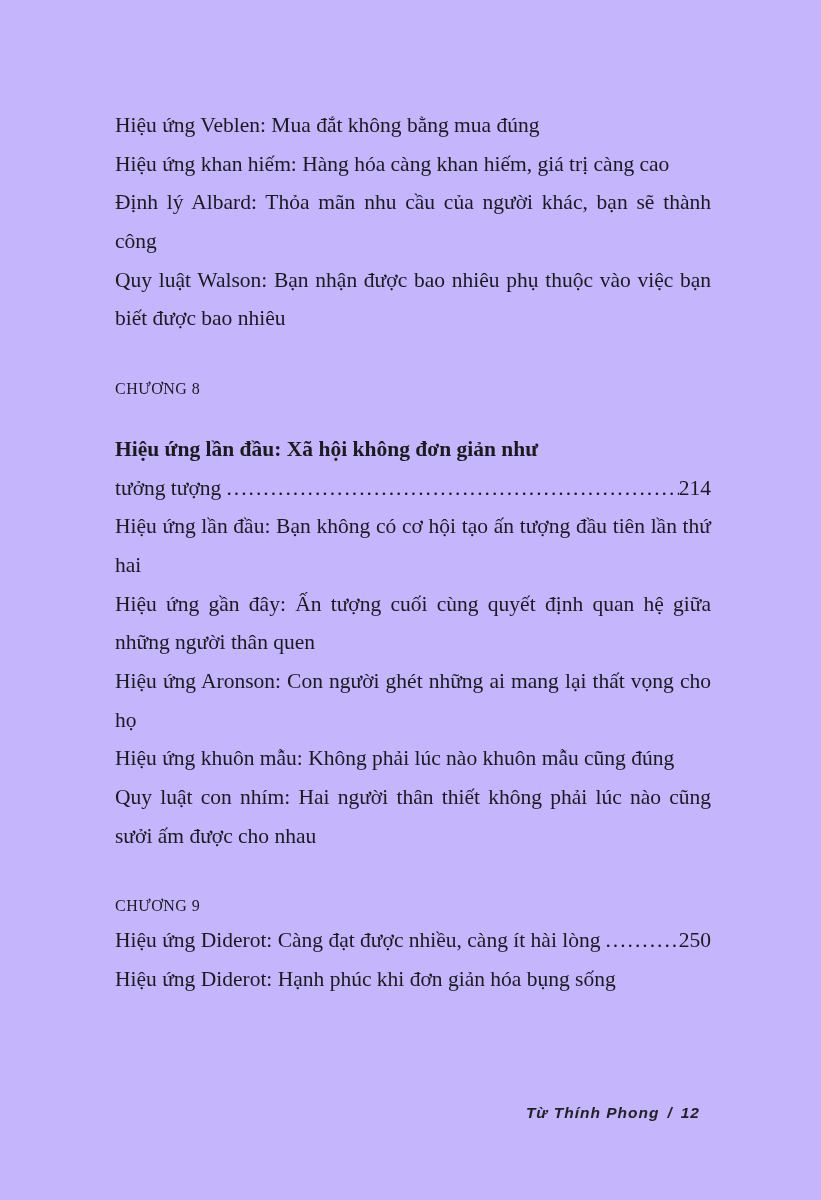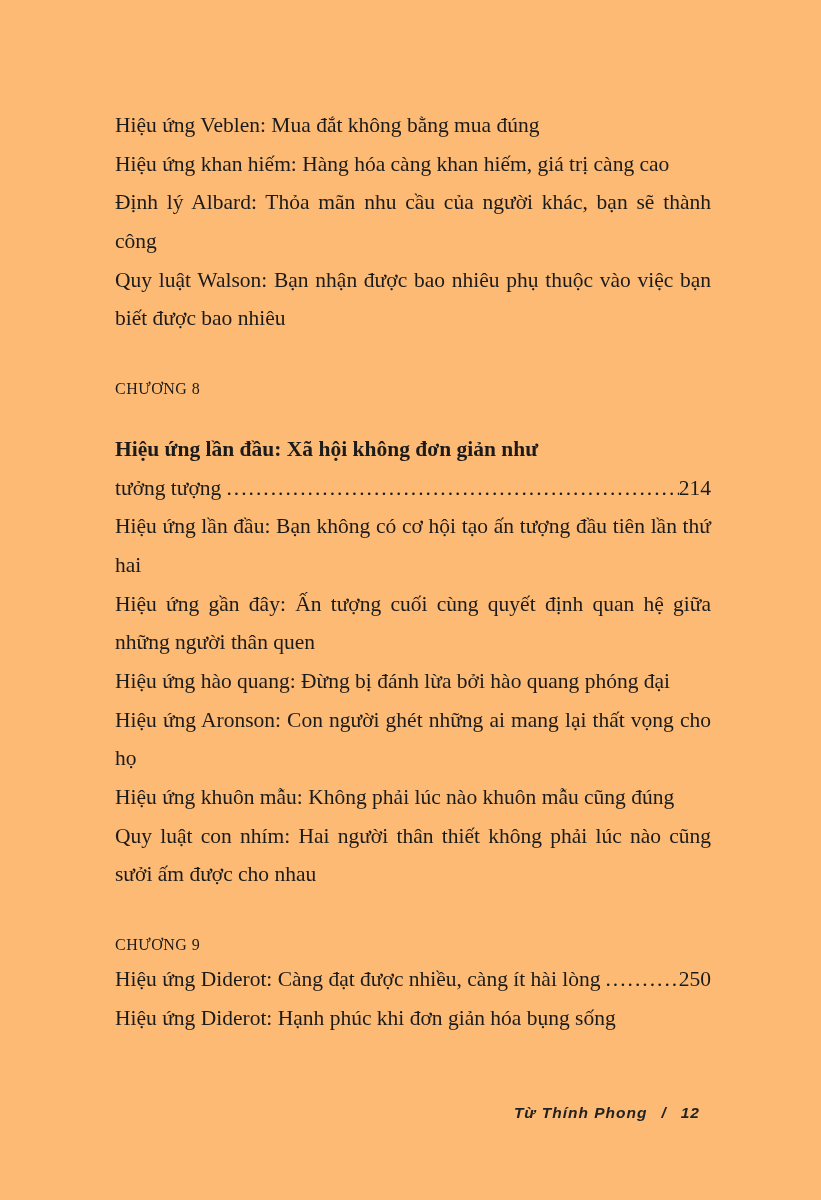--- a/index.html
+++ b/index.html
@@ -5,21 +5,21 @@
   * { margin: 0; padding: 0; box-sizing: border-box; }
   html, body { background: #e8e8e8; }
   body {
     width: 821px; height: 1200px;
     font-family: "Liberation Serif", "DejaVu Serif", serif;
     color: #1b1b1b;
   }
   .page {
     position: relative;
     width: 821px; height: 1200px;
-    background: #fdba74;
+    background: #c4b5fd;
     overflow: hidden;
   }
   .toc {
     position: absolute;
     left: 115px; top: 106px;
     width: 596px;
     font-size: 21.5px;
     line-height: 1.8;
   }
   .entry {
@@ -49,21 +49,21 @@
     letter-spacing: 2px;
     min-width: 0;
   }
   .pagenum { white-space: nowrap; }
   .footer {
     position: absolute;
     right: 121px;
     bottom: 78px;
     display: flex;
     align-items: baseline;
-    gap: 14px;
+    gap: 8px;
     font-family: "Liberation Sans", "DejaVu Sans", sans-serif;
     font-style: italic;
     font-weight: bold;
     font-size: 15.5px;
     color: #222222;
     letter-spacing: 1px;
   }
 </style>
 </head>
 <body>
@@ -80,21 +80,20 @@
     <h2 class="chapter-label">CHƯƠNG 8</h2>
     <p class="chapter-title">Hiệu ứng lần đầu: Xã hội không đơn giản như</p>
     <div class="leader-line">
       <span class="title-text">tưởng tượng</span>
       <span class="leader">........................................................................................................................</span>
       <span class="pagenum">214</span>
     </div>
 
     <p class="entry">Hiệu ứng lần đầu: Bạn không có cơ hội tạo ấn tượng đầu tiên lần thứ hai</p>
     <p class="entry">Hiệu ứng gần đây: Ấn tượng cuối cùng quyết định quan hệ giữa những người thân quen</p>
-    <p class="entry">Hiệu ứng hào quang: Đừng bị đánh lừa bởi hào quang phóng đại</p>
     <p class="entry">Hiệu ứng Aronson: Con người ghét những ai mang lại thất vọng cho họ</p>
     <p class="entry">Hiệu ứng khuôn mẫu: Không phải lúc nào khuôn mẫu cũng đúng</p>
     <p class="entry">Quy luật con nhím: Hai người thân thiết không phải lúc nào cũng sưởi ấm được cho nhau</p>
 
     <h2 class="chapter-label">CHƯƠNG 9</h2>
     <div class="leader-line">
       <span class="title-text">Hiệu ứng Diderot: Càng đạt được nhiều, càng ít hài lòng</span>
       <span class="leader">........................................................................................................................</span>
       <span class="pagenum">250</span>
     </div>

